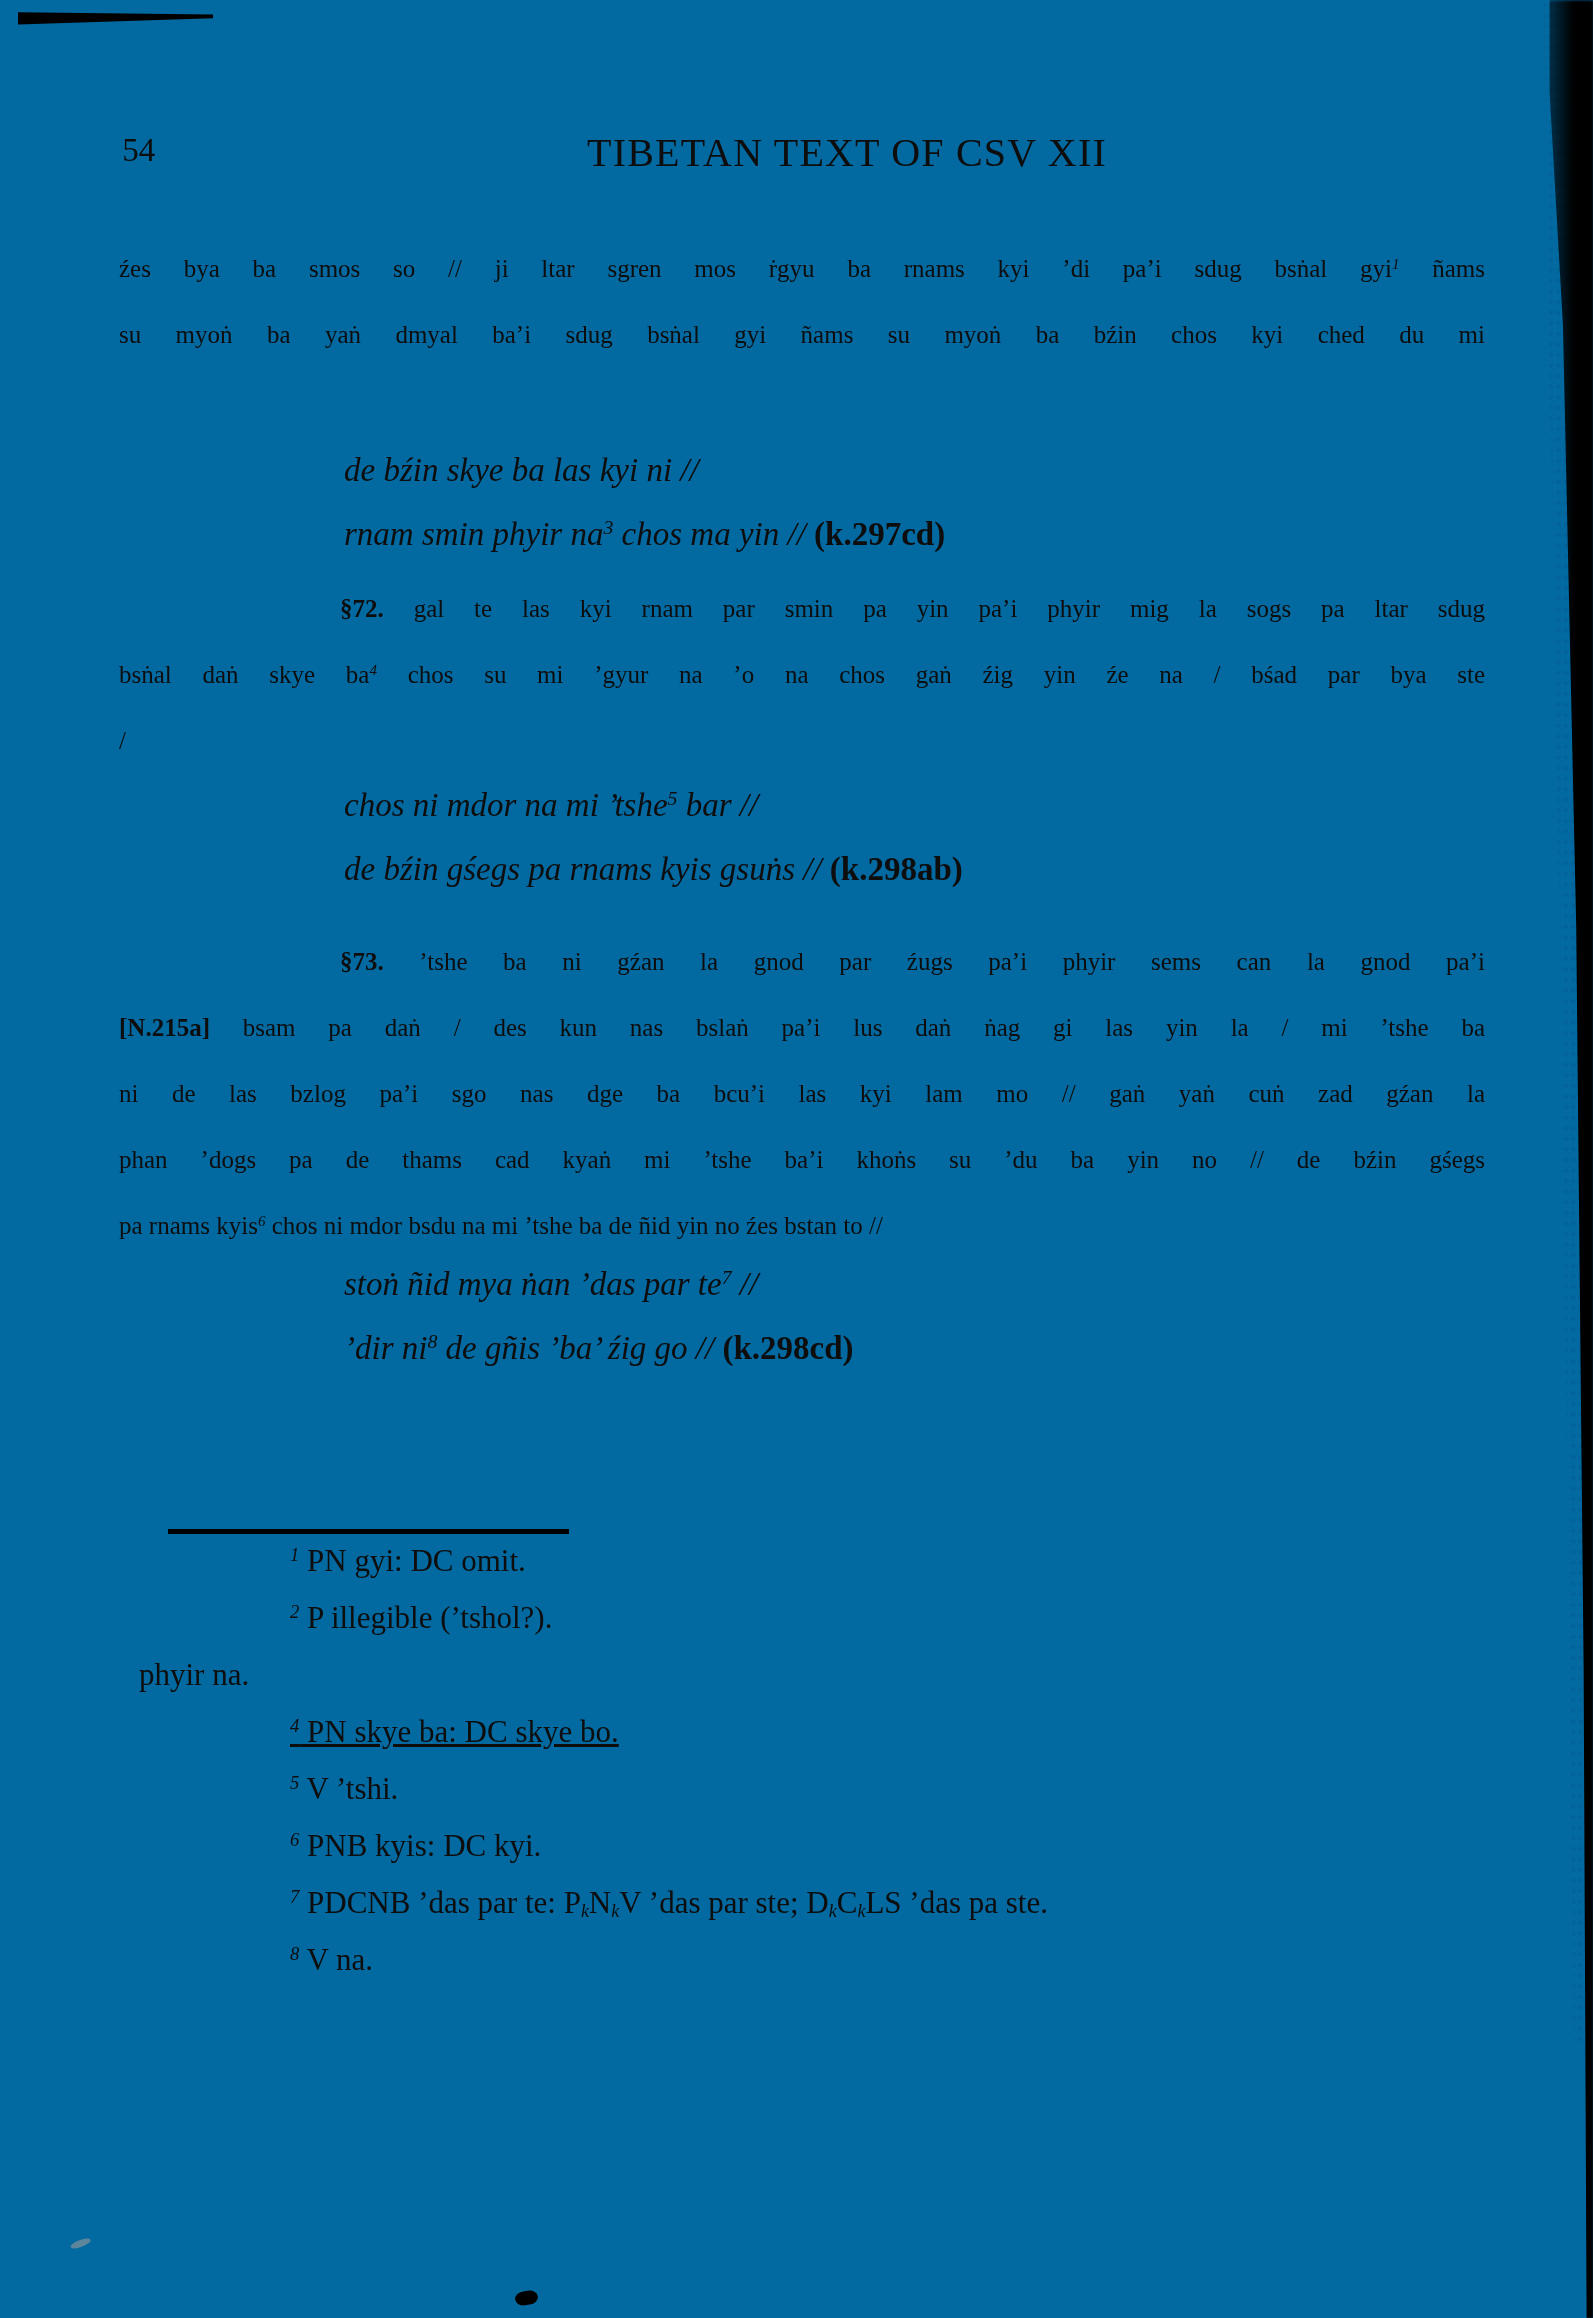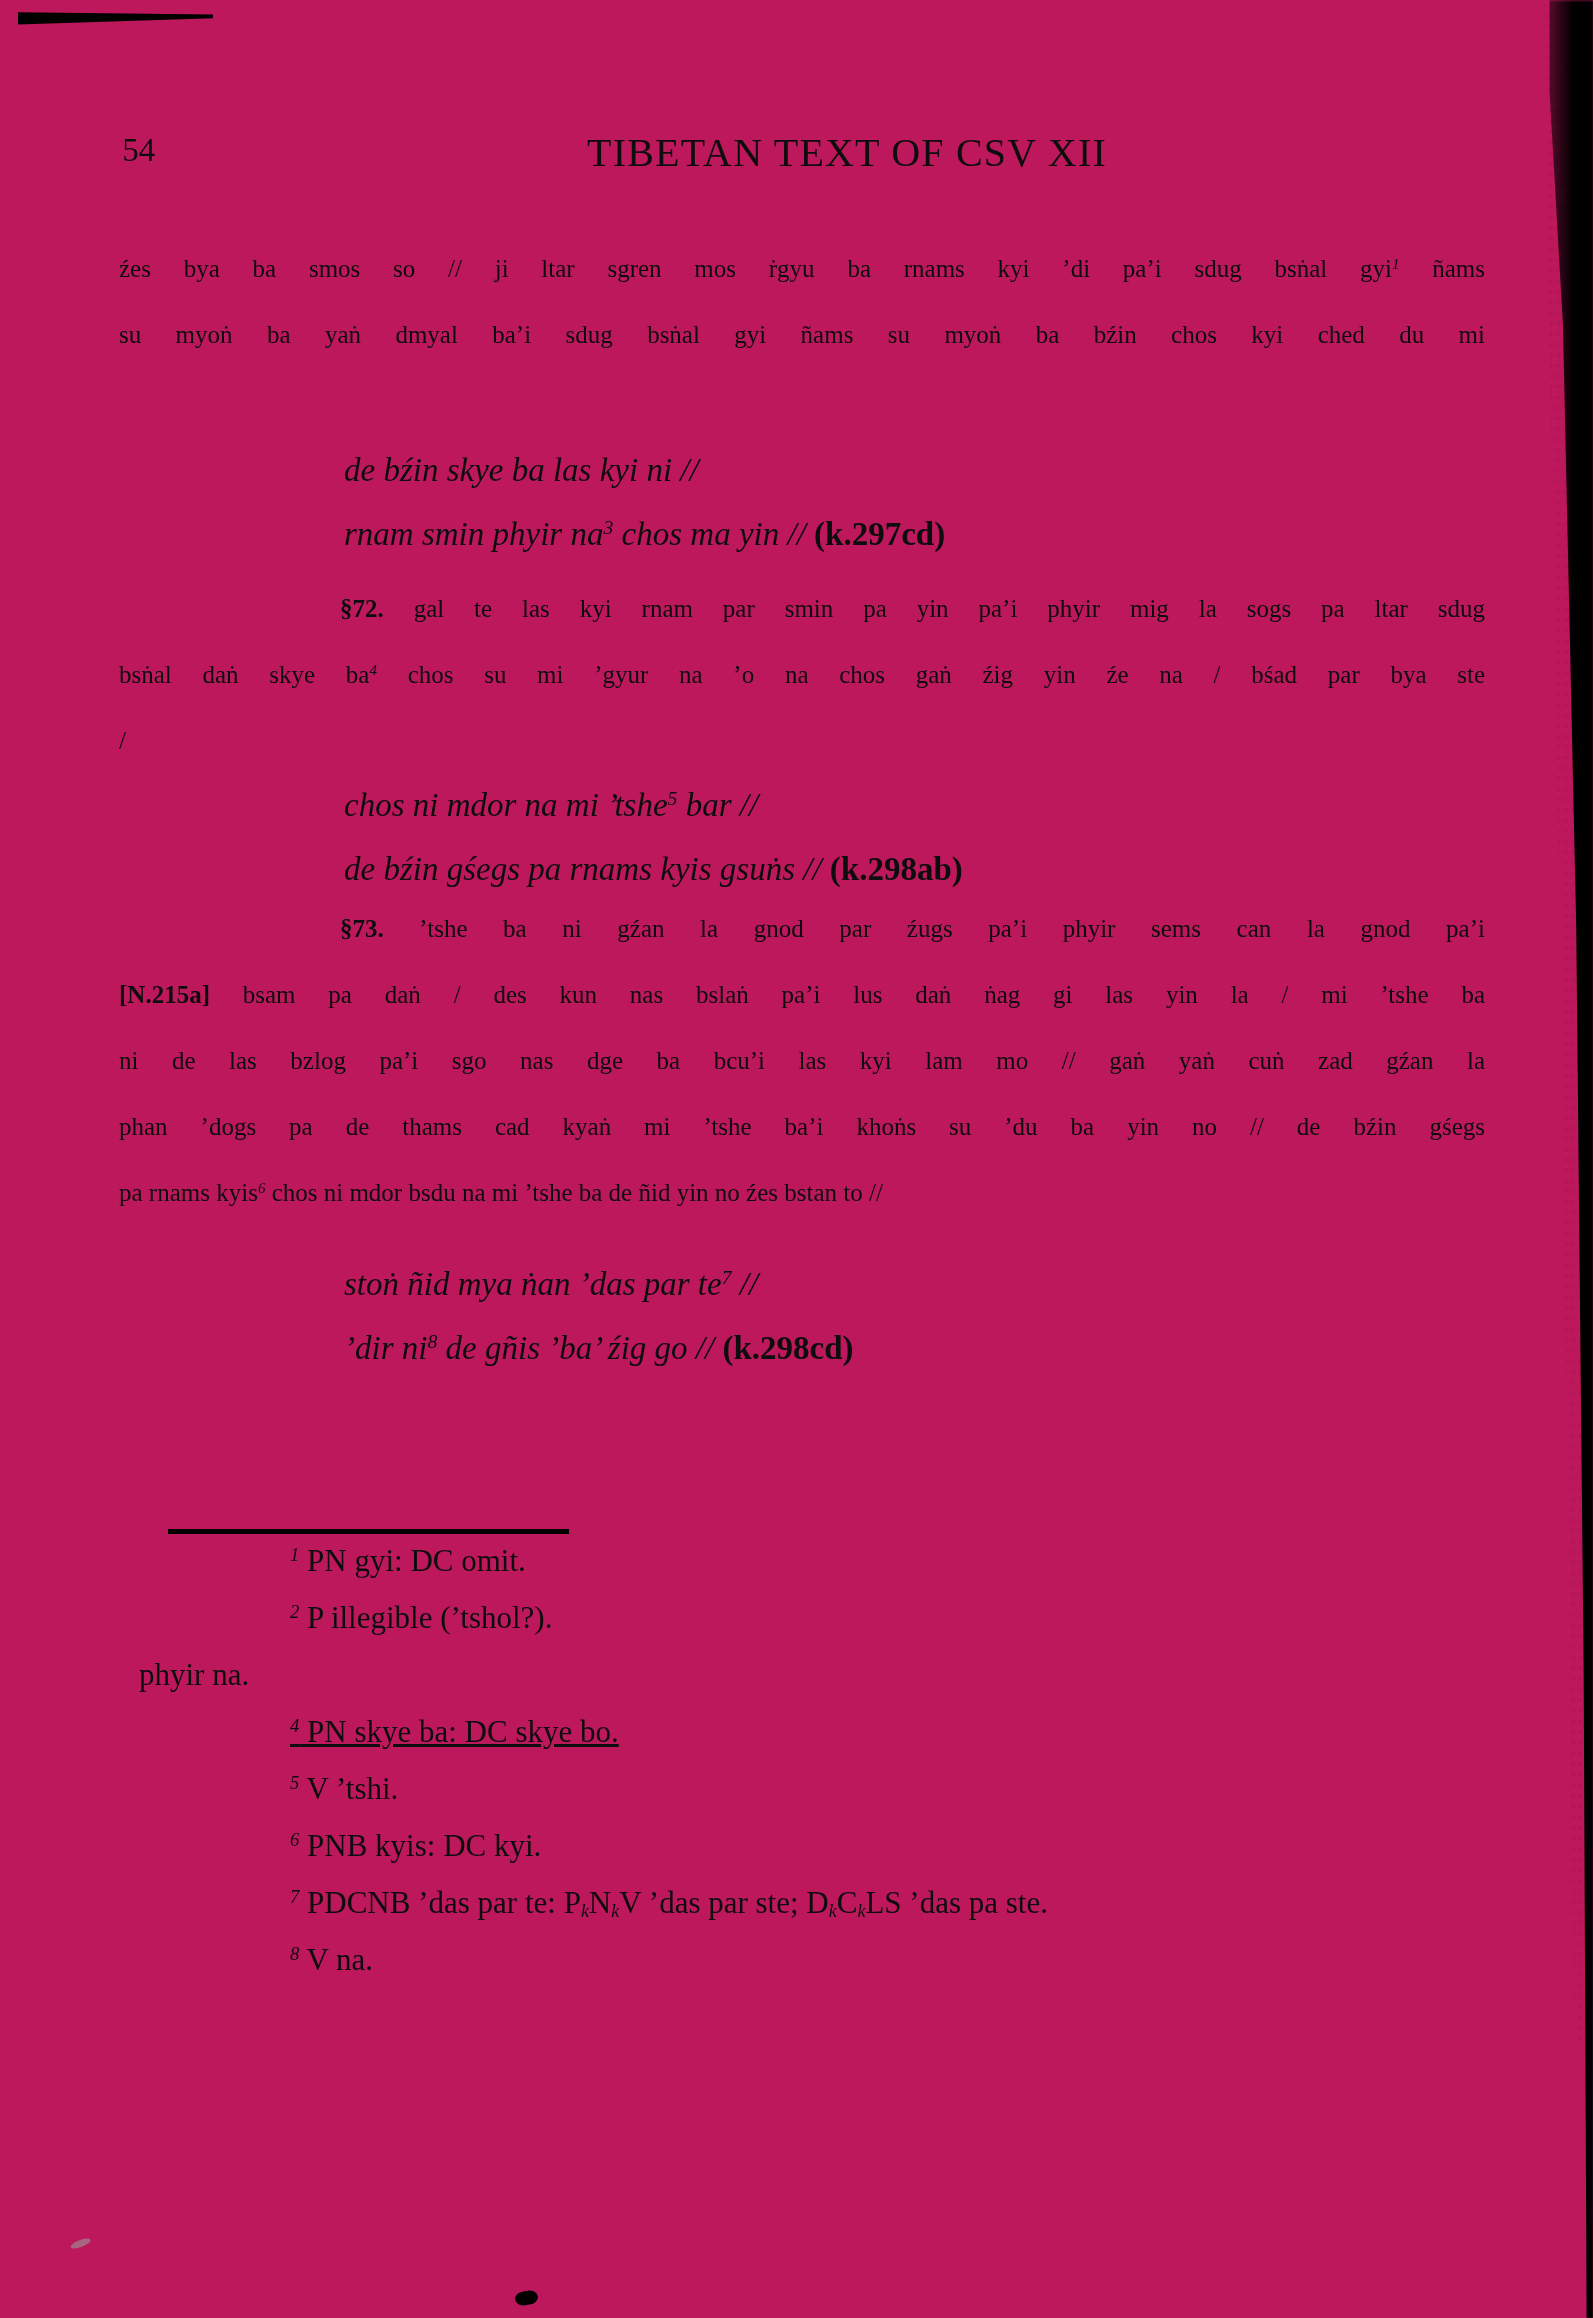--- a/index.html
+++ b/index.html
@@ -4,21 +4,21 @@
 <style>
   html,body{margin:0;padding:0;}
   body{
     width:1594px;height:2319px;
     background:#ffffff;
     font-family:"Liberation Serif","DejaVu Serif",serif;
     color:#0d0d0d;
     position:relative;
     overflow:hidden;
   }
-  .page{position:absolute;inset:0;background:#be185d;}
+  .page{position:absolute;inset:0;background:#0369a1;}
 
   
   .header{position:absolute;top:129px;left:119px;width:1366px;height:57px;}
   .pagenum{position:absolute;left:3.3px;top:3.3px;font-size:33px;}
   .title{position:absolute;left:0;right:0;top:0;text-align:center;font-size:40px;letter-spacing:1.2px;transform:translateX(45px);}
 
   
   .block{position:absolute;left:119px;width:1366px;}
   .tline{white-space:nowrap;}
   .just{text-align:justify;text-align-last:justify;}
@@ -91,21 +91,21 @@
       <div class="tline just" style="padding-left: 221px;"><span class="st-b">§72.</span><span> gal te las kyi rnam par smin pa yin pa’i phyir mig la sogs pa ltar sdug</span></div>
       <div class="tline just"><span>bsṅal daṅ skye ba</span><sup>4</sup><span> chos su mi ’gyur na ’o na chos gaṅ źig yin źe na / bśad par bya ste</span></div>
       <div class="tline"><span>/</span></div>
     </div>
 
   <div class="block verse" style="top:773px">
       <div class="tline"><span>chos ni mdor na mi ’tshe</span><sup>5</sup><span> bar //</span></div>
       <div class="tline"><span>de bźin gśegs pa rnams kyis gsuṅs // </span><span class="st-b">(k.298ab)</span></div>
     </div>
 
-  <div class="block para" style="top:896px">
+  <div class="block para" style="top:929px">
       <div class="tline just" style="padding-left: 221px;"><span class="st-b">§73.</span><span> ’tshe ba ni gźan la gnod par źugs pa’i phyir sems can la gnod pa’i</span></div>
       <div class="tline just"><span class="st-b">[N.215a]</span><span> bsam pa daṅ / des kun nas bslaṅ pa’i lus daṅ ṅag gi las yin la / mi ’tshe ba</span></div>
       <div class="tline just"><span>ni de las bzlog pa’i sgo nas dge ba bcu’i las kyi lam mo // gaṅ yaṅ cuṅ zad gźan la</span></div>
       <div class="tline just"><span>phan ’dogs pa de thams cad kyaṅ mi ’tshe ba’i khoṅs su ’du ba yin no // de bźin gśegs</span></div>
       <div class="tline"><span>pa rnams kyis</span><sup>6</sup><span> chos ni mdor bsdu na mi ’tshe ba de ñid yin no źes bstan to //</span></div>
     </div>
 
   <div class="block verse" style="top:1252px">
       <div class="tline"><span>stoṅ ñid mya ṅan ’das par te</span><sup>7</sup><span> //</span></div>
       <div class="tline"><span>’dir ni</span><sup>8</sup><span> de gñis ’ba’ źig go // </span><span class="st-b">(k.298cd)</span></div>

